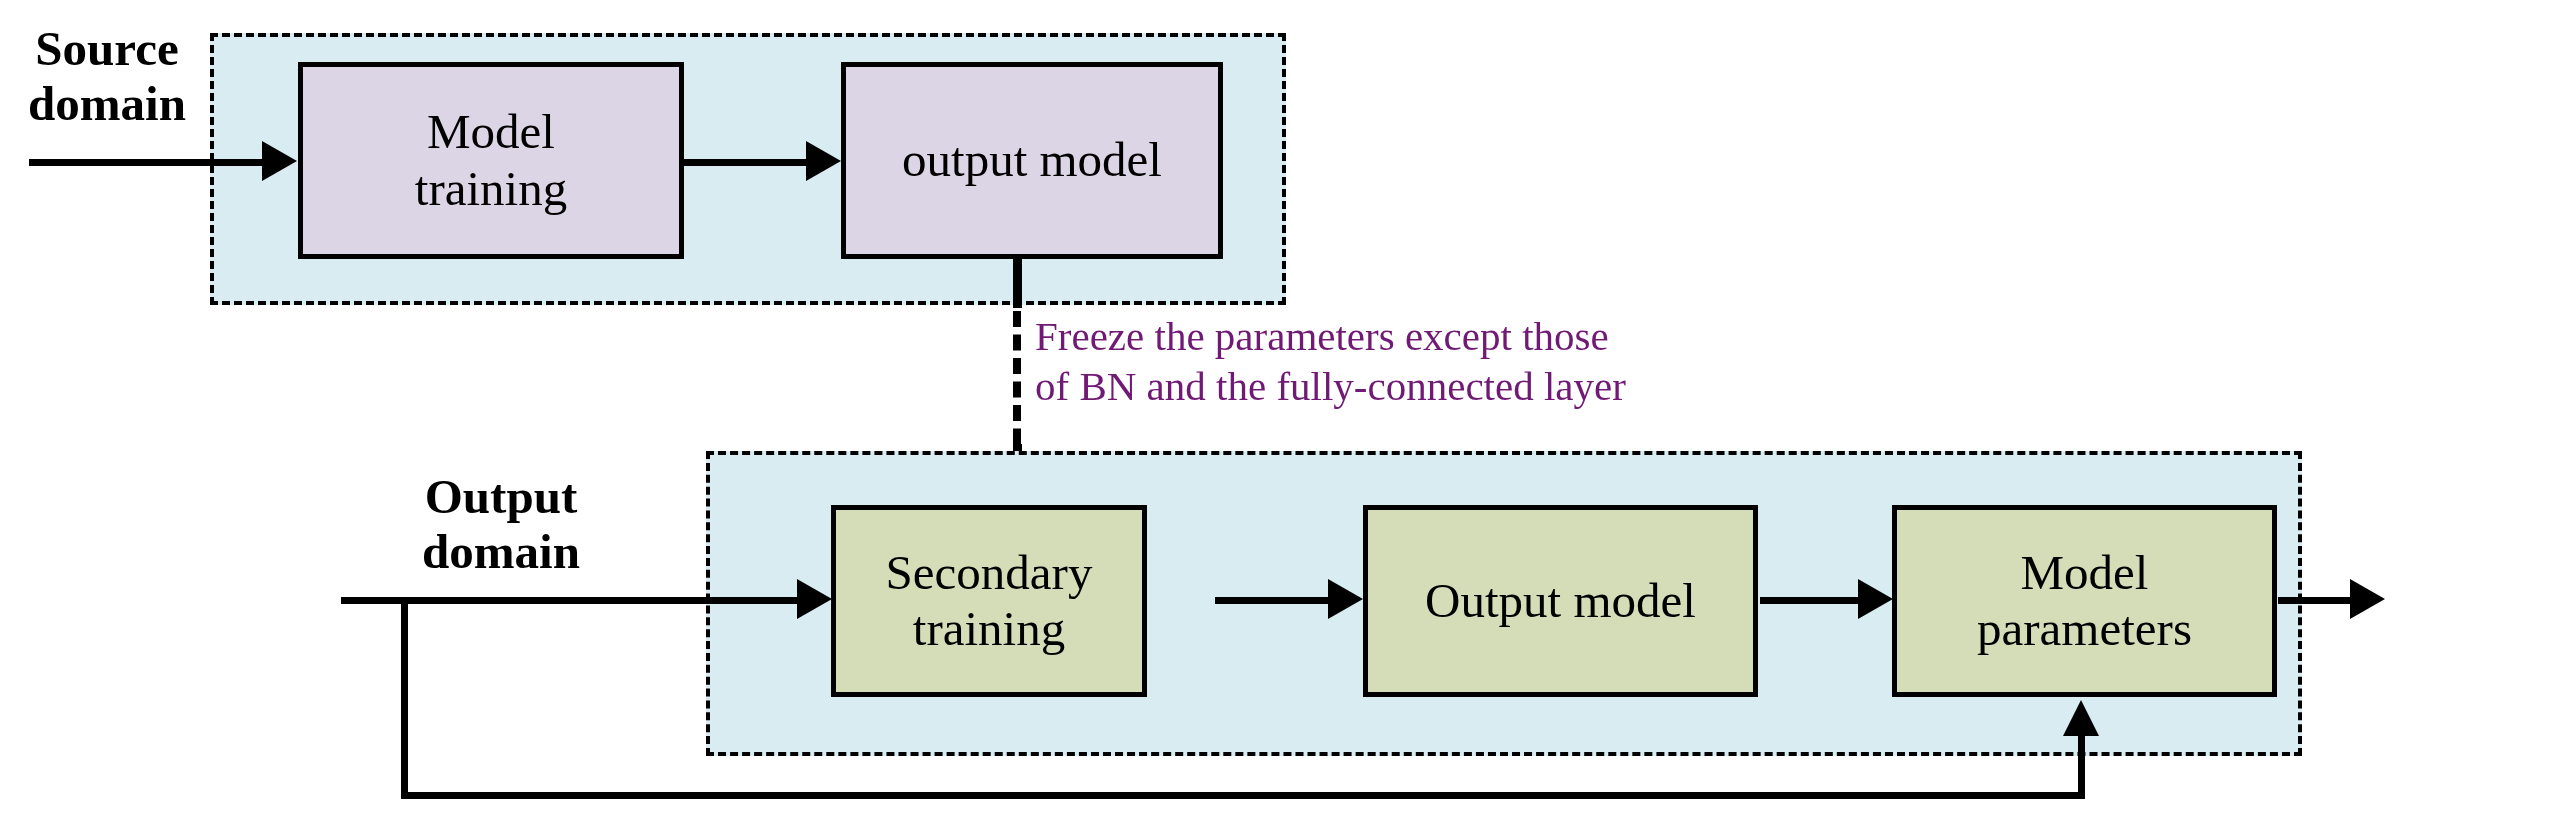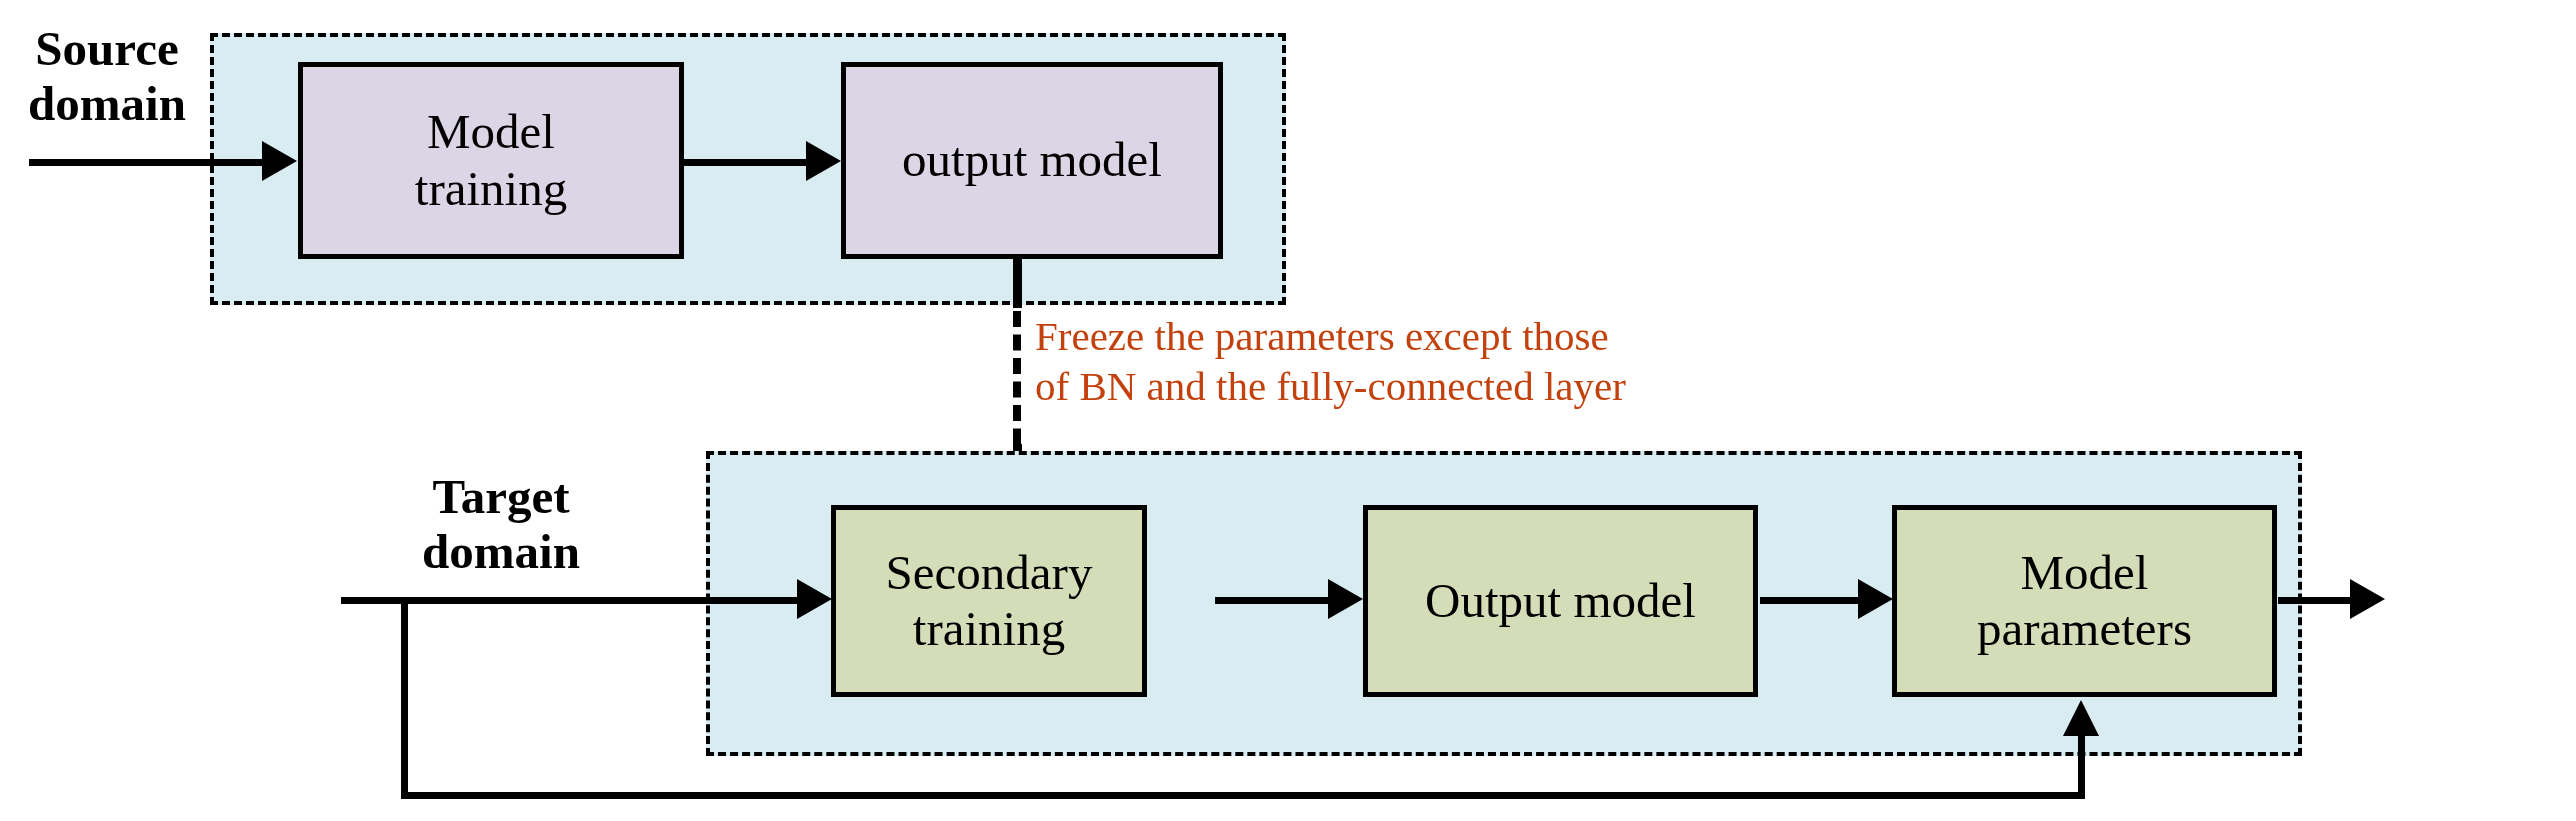--- a/index.html
+++ b/index.html
@@ -34,21 +34,21 @@
     font-size:49px;
     line-height:1.12;
     color:#000;
     text-align:center;
     white-space:pre-line;
   }
   .anno{
     position:absolute;
     font-size:41px;
     line-height:1.22;
-    color:#c2410c;
+    color:#701a75;
     white-space:pre-line;
     text-align:left;
   }
 
   
   .hline{position:absolute;background:#000;height:7.1px;}
   .vline{position:absolute;background:#000;width:7.1px;}
   .vdash{
     position:absolute;width:0;border-left:8.7px dashed #000;
   }
@@ -103,21 +103,21 @@
   <div class="vline" style="left:1013px;top:259px;width:8.7px;height:49px;"></div>
   <div class="vdash" style="left:1013px;top:311px;height:157px;"></div>
   <div class="vline" style="left:1013px;top:444px;width:8.7px;height:38px;"></div>
   <div class="arrow-d" style="left:996px;top:474px;"></div>
 
   <div class="anno" style="left:1035px;top:311px;width:698px;">Freeze the parameters except those
 of BN and the fully-connected layer</div>
 
   <div class="dashed-region" style="left:706px;top:451px;width:1596px;height:305px;"></div>
 
-  <div class="bold-label" style="left:397px;top:470px;width:208px;">Target
+  <div class="bold-label" style="left:397px;top:470px;width:208px;">Output
 domain</div>
 
   <div class="hline" style="left:341px;top:597px;width:460px;"></div>
   <div class="arrow-r" style="left:797px;top:579px;"></div>
 
   <div class="node green" style="left:831px;top:505px;width:316px;height:192px;">
     <div>
       <span>Secondary</span>
       <span>training</span>
     </div>

